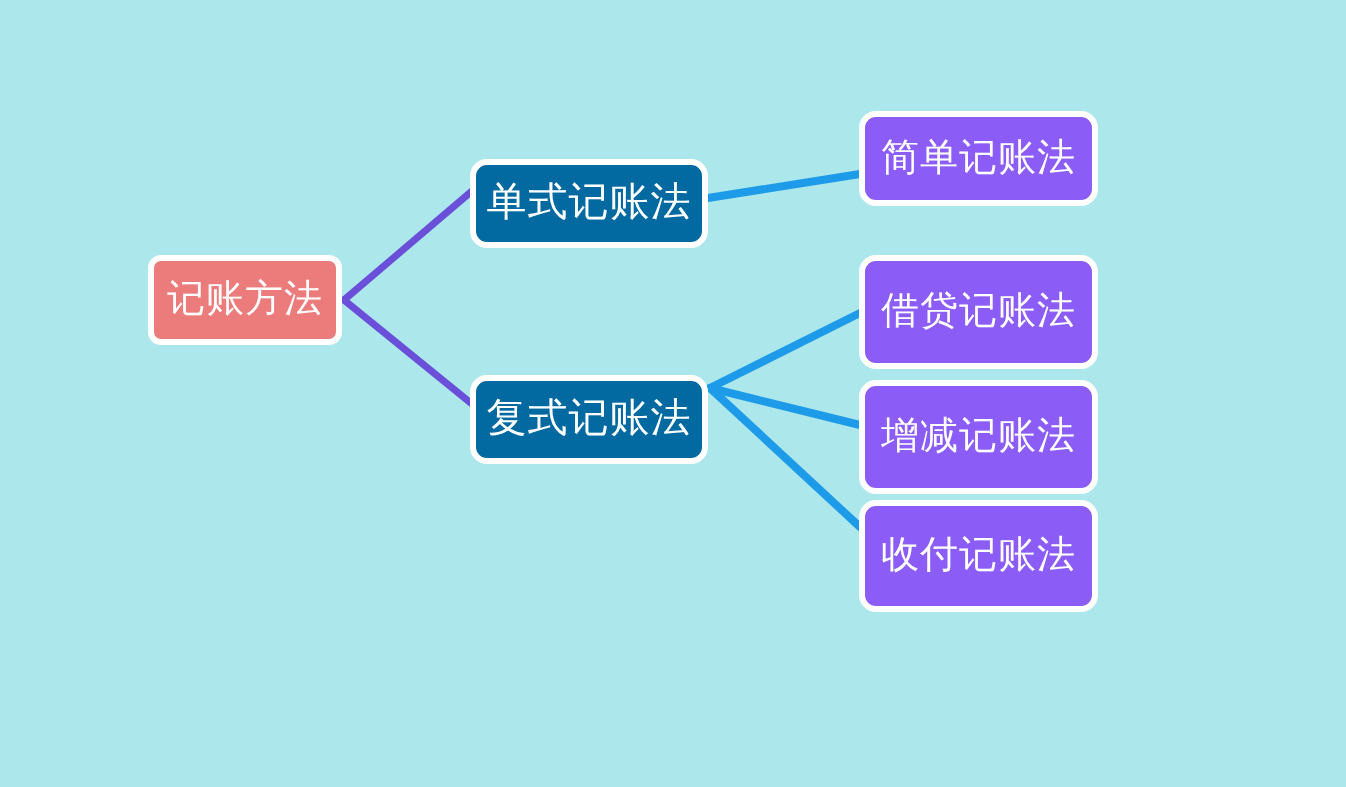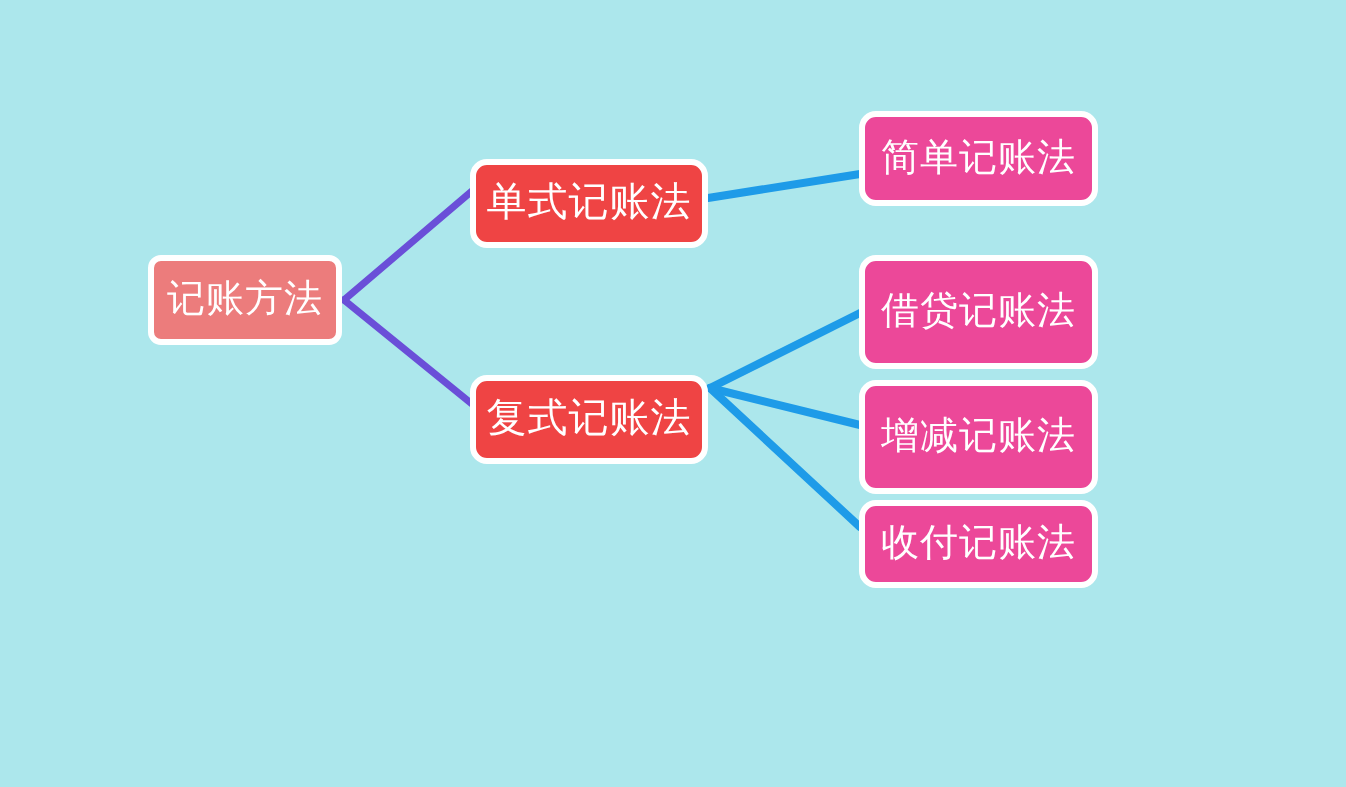--- a/index.html
+++ b/index.html
@@ -51,38 +51,38 @@
     width: 194px;
     height: 90px;
     background: #ec7c7c;
     font-size: 38px;
     border-radius: 13px;
   }
   .node-branch {
     left: 470px;
     width: 238px;
     height: 89px;
-    background: #ef4444;
+    background: #0369a1;
     font-size: 40px;
     border-radius: 17px;
   }
   .node-branch.b1 { top: 159px; }
   .node-branch.b2 { top: 343px; margin-top: 32px; }
 
   .node-leaf {
     left: 859px;
     width: 239px;
-    background: #ec4899;
+    background: #8b5cf6;
     font-size: 38px;
     border-radius: 17px;
   }
   .node-leaf.l1 { top: 111px;  height: 95px; }
   .node-leaf.l2 { top: 255px;  height: 114px; }
   .node-leaf.l3 { top: 380px;  height: 114px; }
-  .node-leaf.l4 { top: 500px;  height: 88px; }
+  .node-leaf.l4 { top: 500px;  height: 112px; }
 </style>
 </head>
 <body>
 
 <div id="canvas">
 
   <svg id="edges" viewBox="0 0 1346 787" xmlns="http://www.w3.org/2000/svg">
 
     <line x1="344" y1="300" x2="472" y2="191" stroke="#6a4fd8" stroke-width="7" stroke-linecap="round"></line>
 

